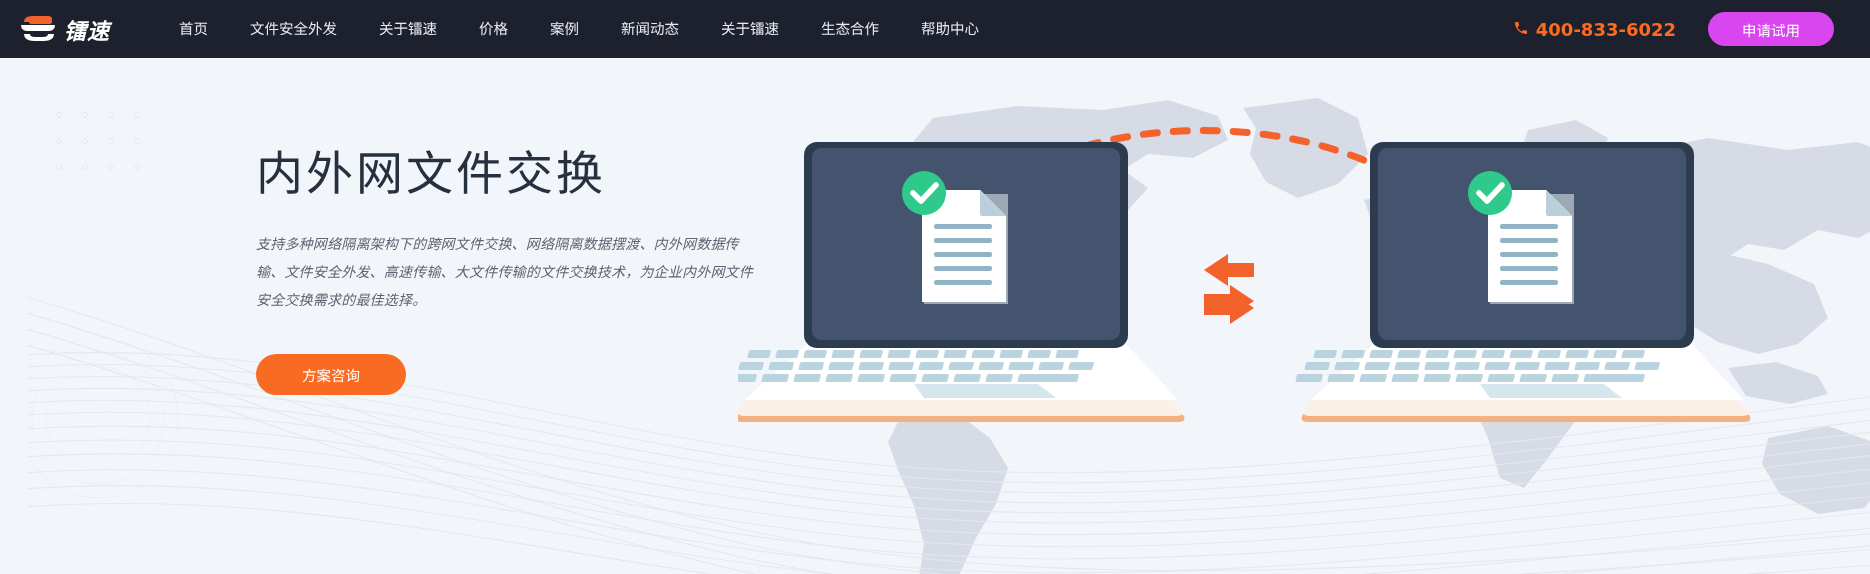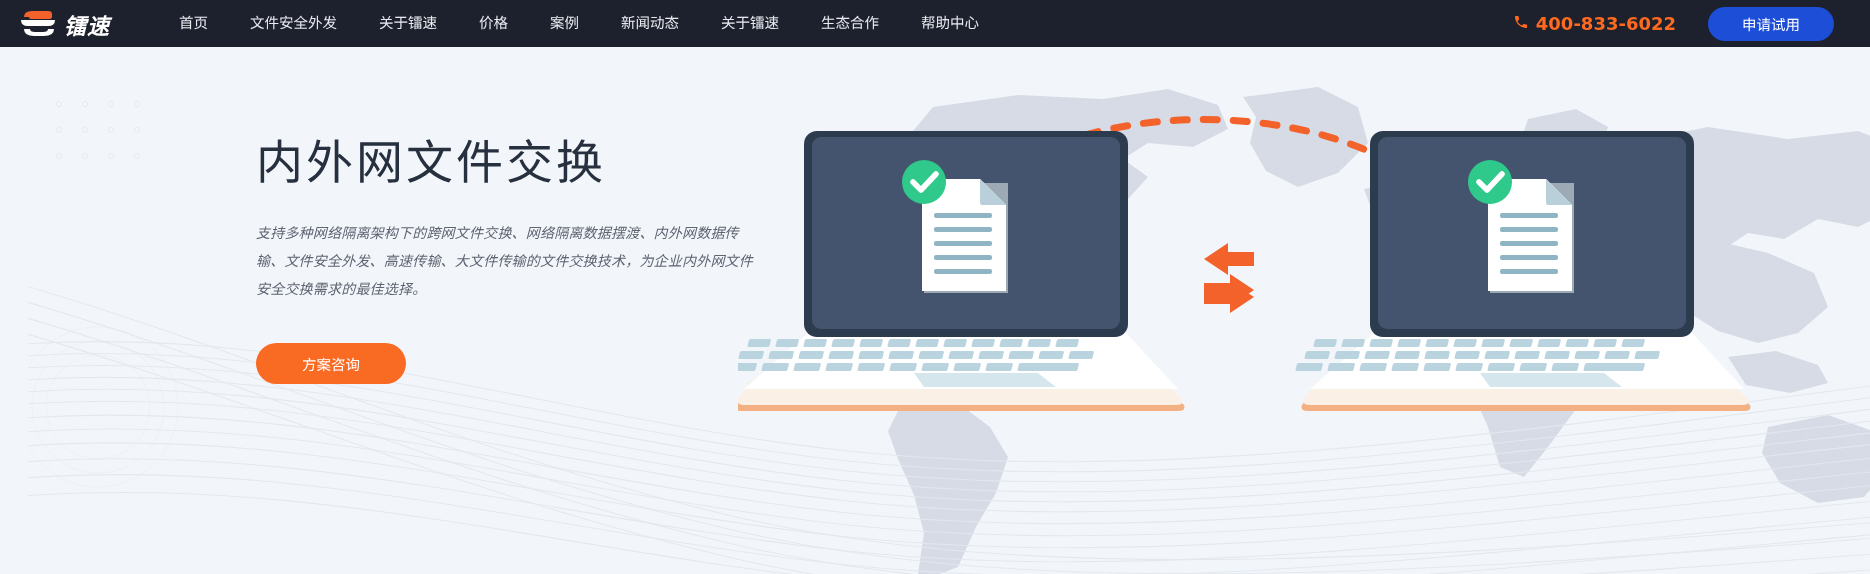--- a/index.html
+++ b/index.html
@@ -6,21 +6,21 @@
   * { margin:0; padding:0; box-sizing:border-box; }
   html,body{
     width:1870px; height:574px; overflow:hidden;
     font-family:"Liberation Sans","DejaVu Sans",sans-serif;
     background:#f2f6fa;
   }
 
   
   .navbar{
     position:relative; z-index:50;
-    height:47px; width:100%;
+    height:58px; width:100%;
     background:#1d212e;
     display:flex; align-items:center;
     padding:0 36px 0 18px;
   }
   .logo{ display:flex; align-items:center; gap:6px; margin-right:48px; cursor:pointer; }
   .logo-mark{ width:40px; height:30px; position:relative; flex:none; }
   .logo-text{
     color:#ffffff; font-size:22px; font-weight:bold;
     font-style:italic; letter-spacing:1px;
     font-family:"DejaVu Sans","Liberation Sans",sans-serif;
@@ -34,21 +34,21 @@
   }
 
   .nav-right{ margin-left:auto; display:flex; align-items:center; gap:32px; }
   .phone{
     display:flex; align-items:flex-start; gap:7px;
     color:#ff6a1e; font-size:18px; font-weight:bold; cursor:pointer;
     font-family:"DejaVu Sans","Liberation Sans",sans-serif;
   }
   .phone-icon{ width:16px; height:16px; display:block; }
   .trial-btn{
-    background:#1d4ed8; color:#fff;
+    background:#d946ef; color:#fff;
     font-size:14.5px; border:none; border-radius:22px;
     padding:0 34px; height:34px; cursor:pointer;
     font-family:"DejaVu Sans","Liberation Sans",sans-serif;
   }
 
   
   .hero{
     position:relative; width:100%; height:527px;
     background:linear-gradient(180deg,#f4f8fb 0%,#eef3f8 55%,#eceff4 100%);
     overflow:hidden;

